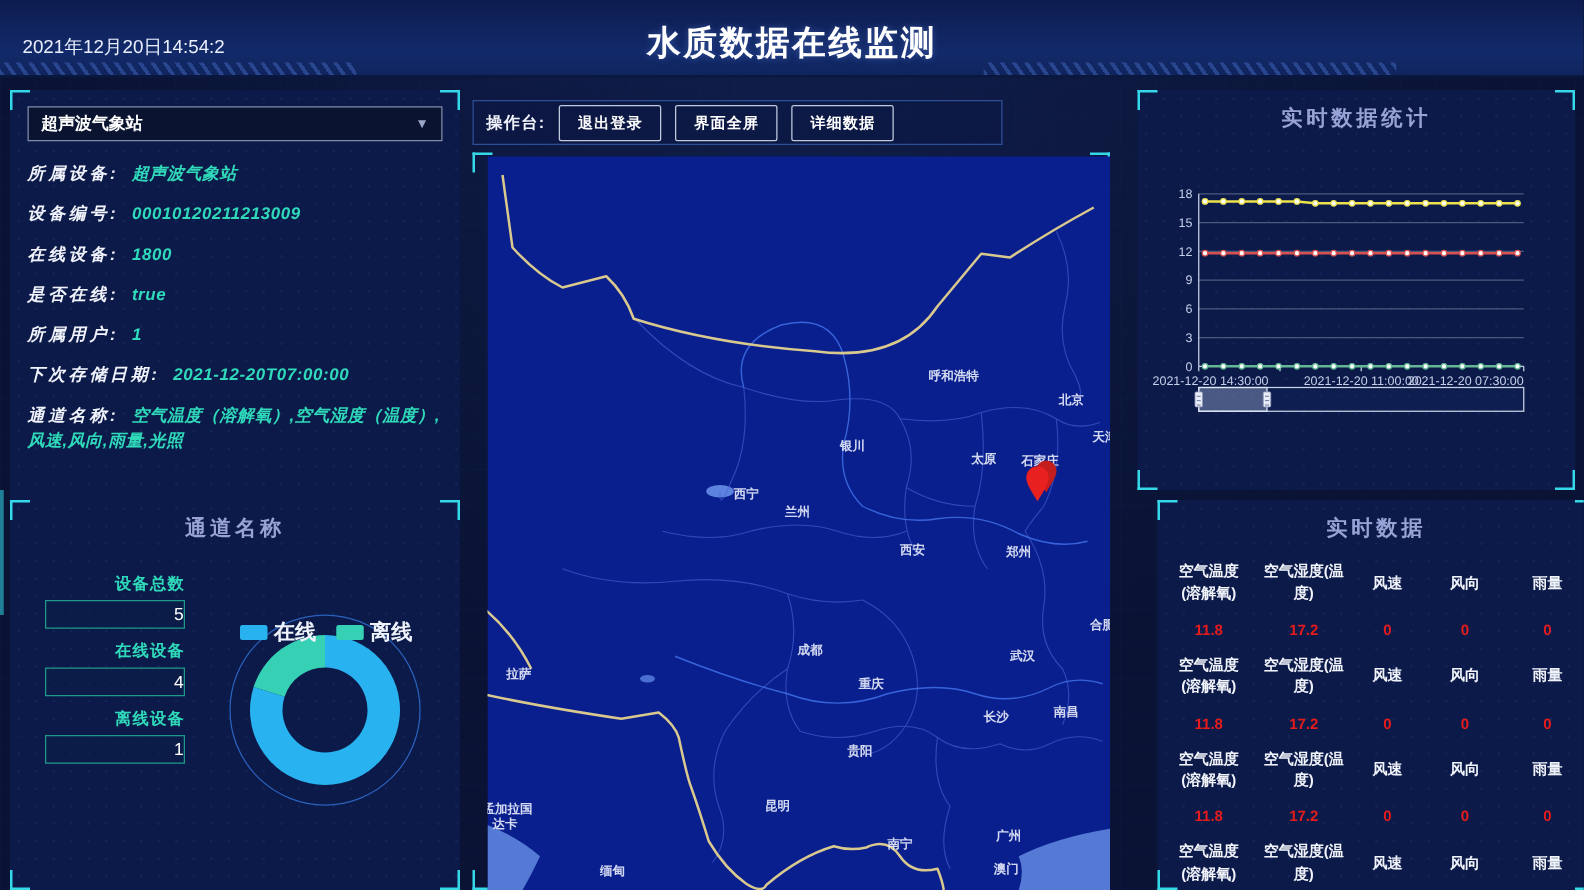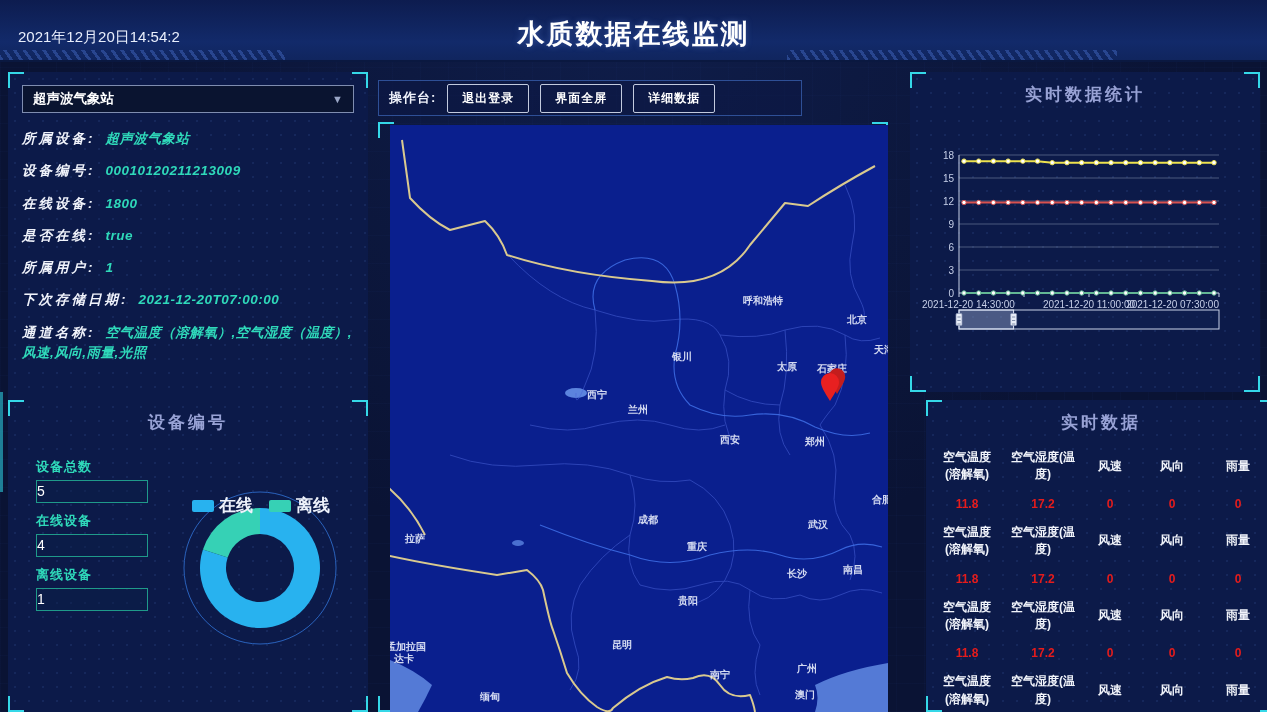--- a/index.html
+++ b/index.html
@@ -58,21 +58,21 @@
   
   .selectbox { margin:13px 14px 16px 14px; height:28px; border:1px solid #7f8db0;
     background:#0a1430; display:flex; align-items:center; justify-content:space-between;
     padding:0 10px; font-size:13.5px; font-weight:bold; color:#fff; cursor:pointer; }
   .selectbox .arrow { color:#9aa6c6; font-size:11px; }
   .field-row { margin:0 12px 12px 14px; font-size:13.5px; line-height:1.5;font-style:italic; }
   .f-label { color:#f0f3fb; font-weight:bold; letter-spacing:3px; margin-right:10px; }
   .f-value { color:#2fd9ba; font-weight:bold; letter-spacing:0.5px; }
 
   
-  .stat { margin:0 0 9px 28px; width:112px; text-align:left; }
+  .stat { margin:0 0 9px 28px; width:112px; text-align:right; }
   .stat-label { color:#2fd9ba; font-weight:bold; font-size:13px; letter-spacing:1px; }
   .stat-box { margin-top:4px; height:23px; line-height:21px; border:1px solid #1f9a8a;
     background:rgba(10,30,70,.45); color:#fff; font-size:14px; }
   #stats-col { position:absolute; left:0; top:58px; }
   #donut-wrap { position:absolute; left:167px; top:83px; width:170px; height:170px; }
   #donut-legend { position:absolute; left:168px; top:94px; width:170px; display:flex;
     justify-content:center; gap:16px; z-index:2; }
   .lg-item { display:flex; align-items:center; gap:5px; font-size:17px; font-weight:bold;
     color:#eef2fb; cursor:pointer; }
   .lg-swatch { width:22px; height:12px; border-radius:2px; }
@@ -136,21 +136,21 @@
         <div class="field-row"><span class="f-label">设备编号:</span><span class="f-value">00010120211213009</span></div>
         <div class="field-row"><span class="f-label">在线设备:</span><span class="f-value">1800</span></div>
         <div class="field-row"><span class="f-label">是否在线:</span><span class="f-value">true</span></div>
         <div class="field-row"><span class="f-label">所属用户:</span><span class="f-value">1</span></div>
         <div class="field-row"><span class="f-label">下次存储日期:</span><span class="f-value">2021-12-20T07:00:00</span></div>
         <div class="field-row"><span class="f-label">通道名称:</span><span class="f-value">空气温度（溶解氧）,空气湿度（温度）,风速,风向,雨量,光照</span></div>
       </div>
   </div>
 
   <div class="panel" id="panel-overview">
-    <div class="panel-title">设备编号</div>
+    <div class="panel-title">通道名称</div>
     <div id="stats-col">
         <div class="stat">
           <div class="stat-label">设备总数</div>
           <div class="stat-box">5</div>
         </div>
         <div class="stat">
           <div class="stat-label">在线设备</div>
           <div class="stat-box">4</div>
         </div>
         <div class="stat">

